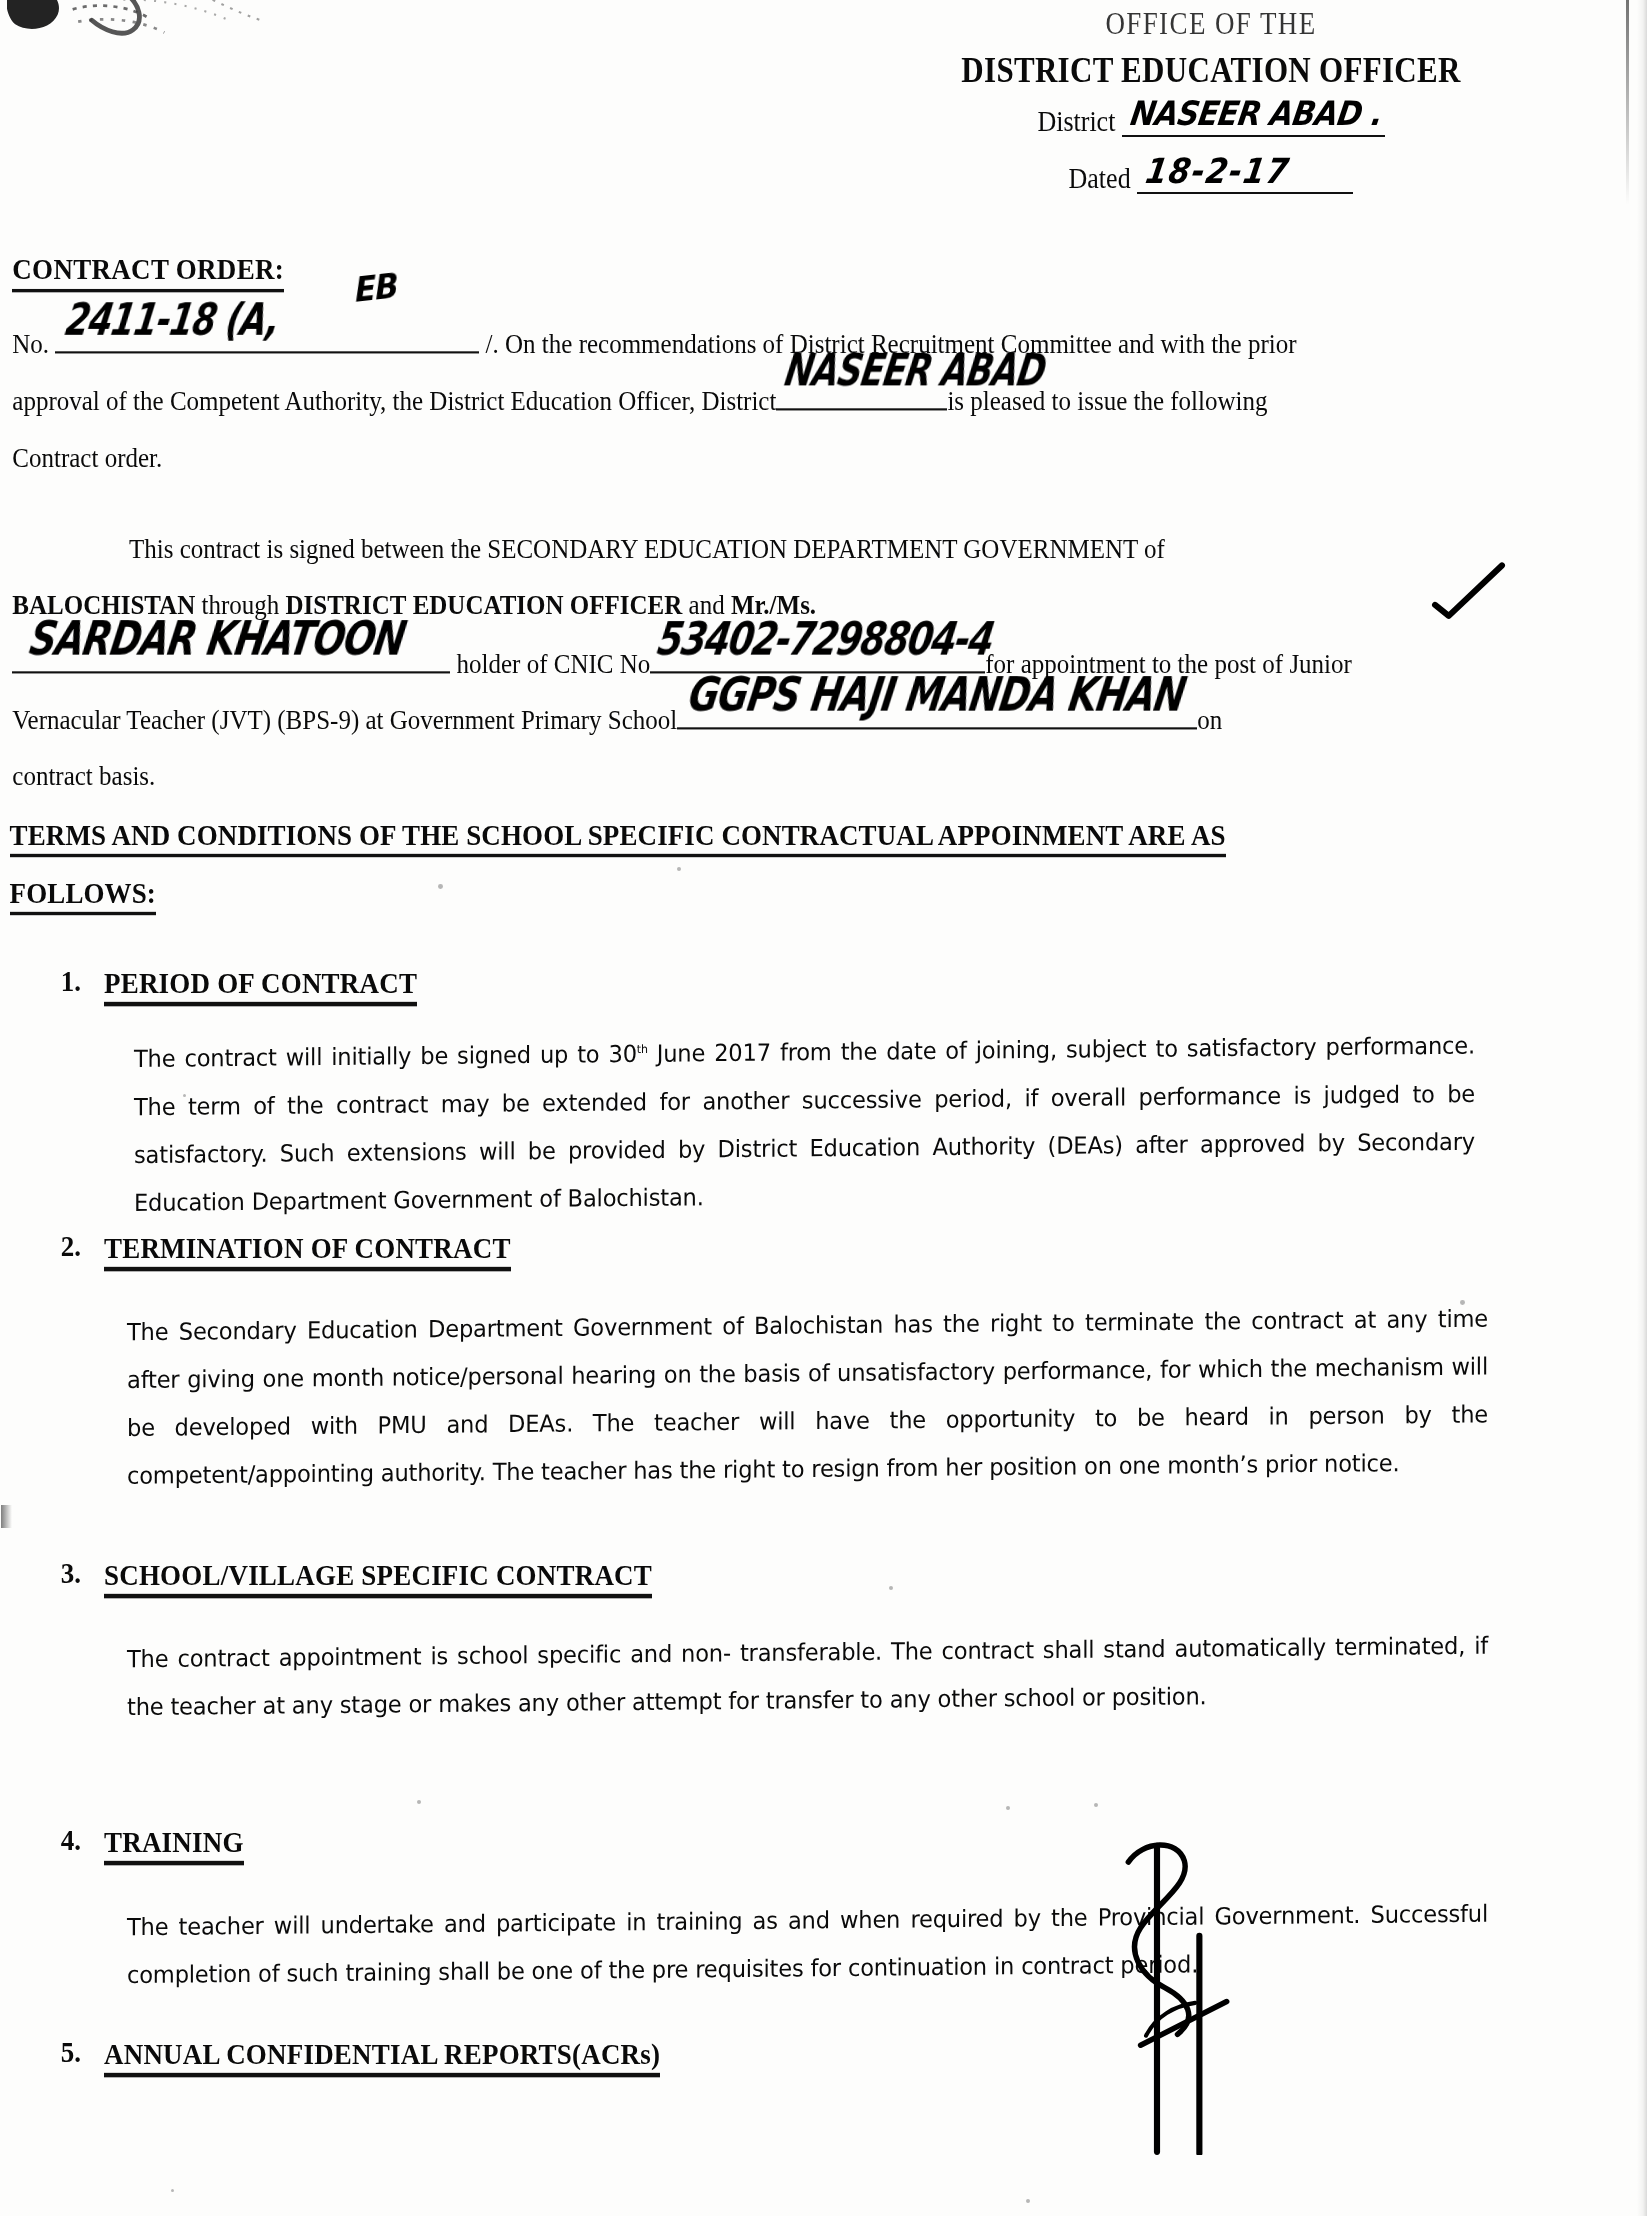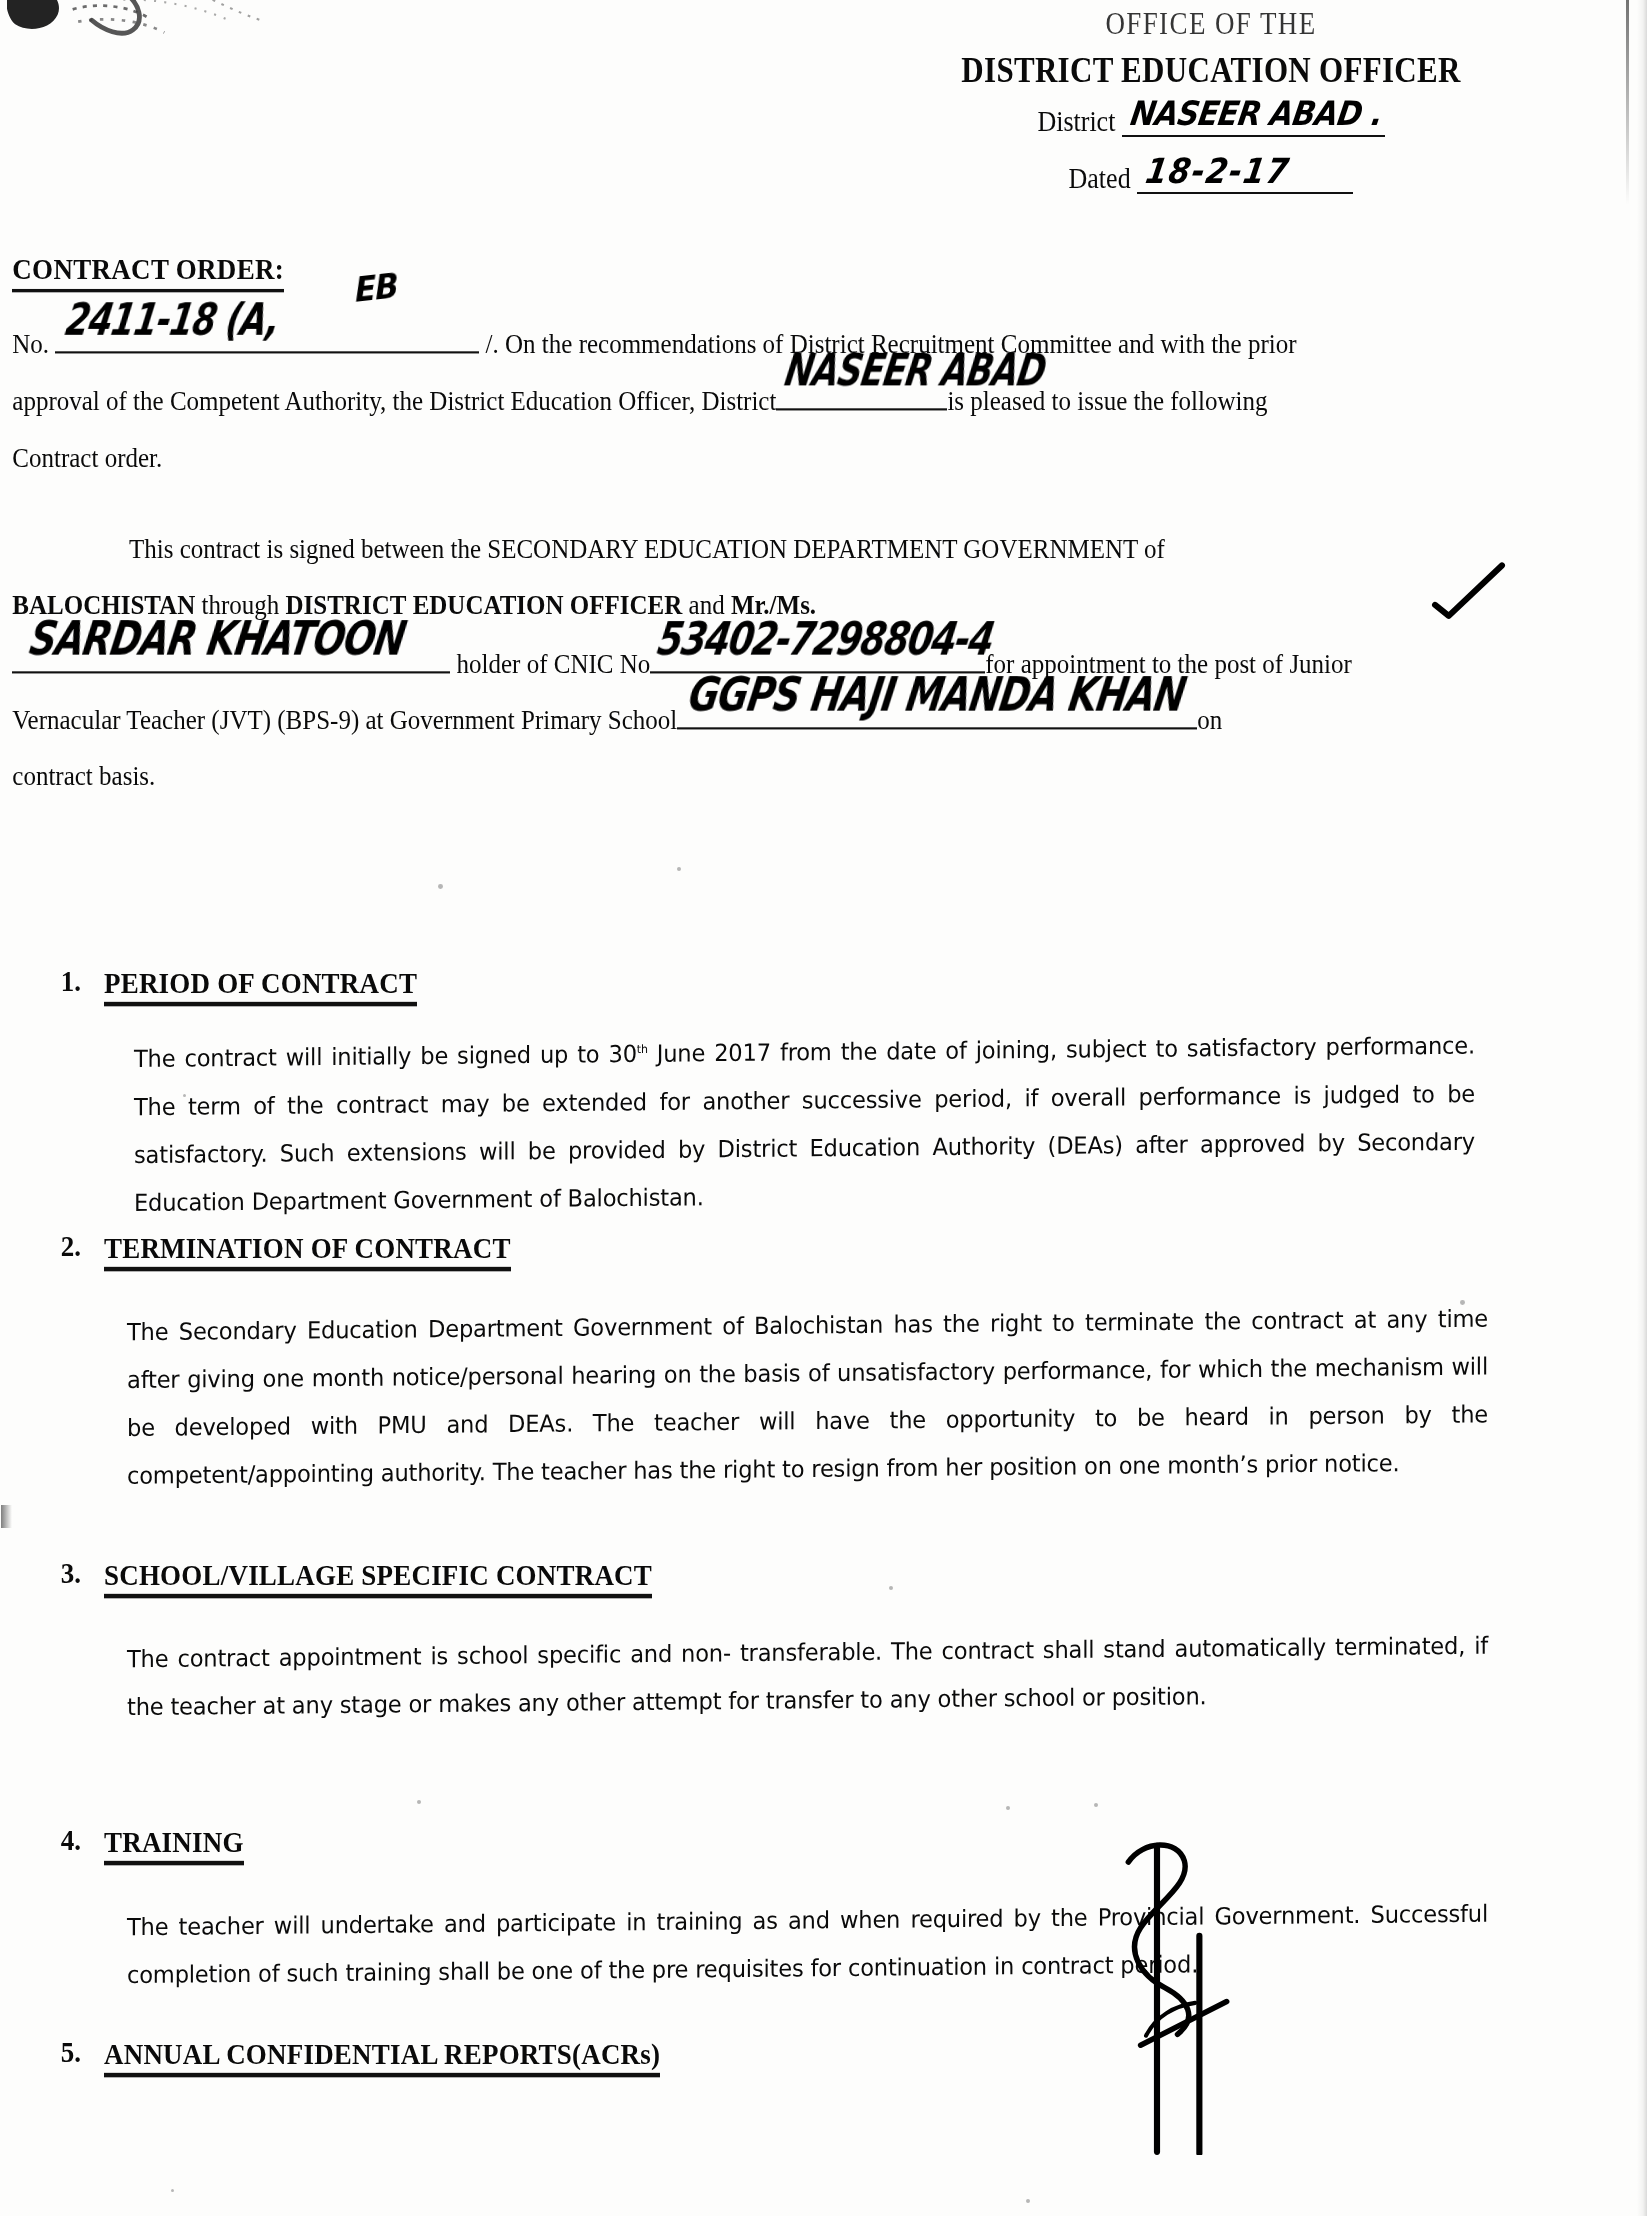--- a/index.html
+++ b/index.html
@@ -317,20 +317,25 @@
   <div class="para" style="left:12.3px;top:692px;width:1484px;">
     <span>Vernacular Teacher (JVT) (BPS-9) at Government Primary School</span><span class="inline-fill" style="min-width:520px;height:27px;">
       <span class="ink" style="left:6.8px;bottom:-1.4px;font-size:37px;">GGPS HAJI MANDA KHAN</span>
     </span><span>on</span>
   </div>
 
   <div class="para" style="left:12.3px;top:748px;width:1484px;">
     <span>contract basis.</span>
   </div>
 
+  <div class="terms-head">
+    <span class="l1">TERMS AND CONDITIONS OF THE SCHOOL SPECIFIC CONTRACTUAL APPOINMENT ARE AS</span>
+    <br>
+    <span class="l2">FOLLOWS:</span>
+  </div>
 
   <div class="sec" id="sec1">
     <div class="sec-head">
       <span class="sec-num">1.</span>
       <span class="sec-title">PERIOD OF CONTRACT</span>
     </div>
     <div class="sec-body"><span>The contract will initially be signed up to 30</span><sup>th</sup><span> June 2017 from the date of joining, subject to satisfactory performance. The term of the contract may be extended for another successive period, if overall performance is judged to be satisfactory. Such extensions will be provided by District Education Authority (DEAs) after approved by Secondary Education Department Government of Balochistan.</span></div>
   </div>
 
   <div class="sec" id="sec2">

